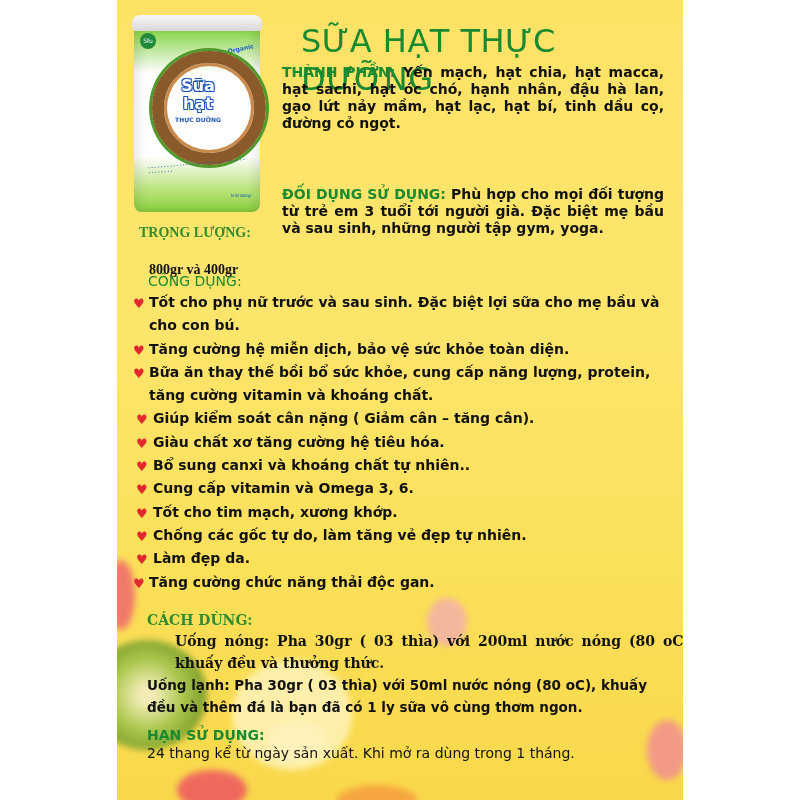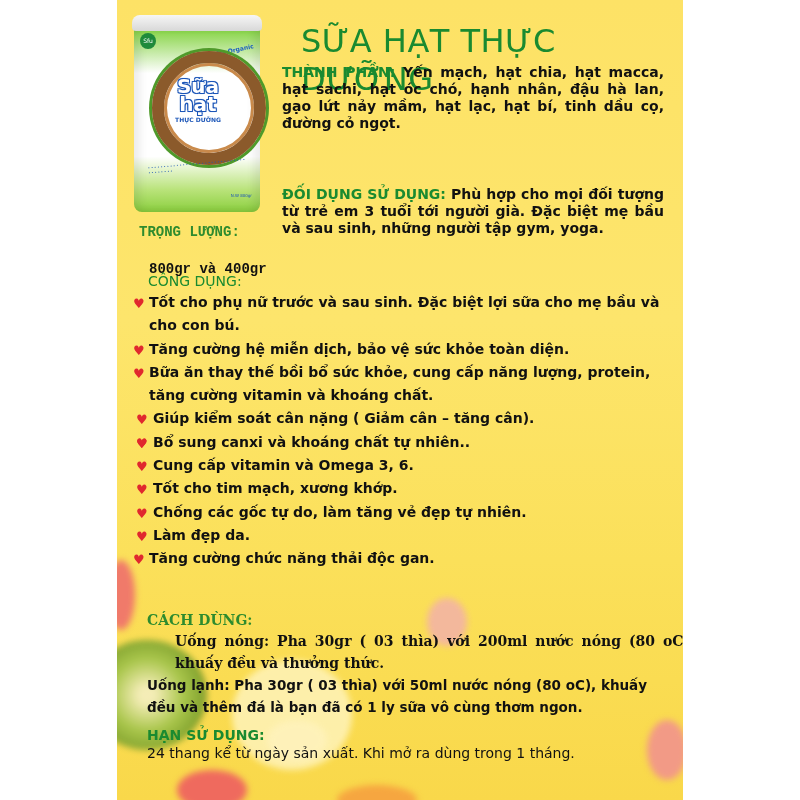--- a/index.html
+++ b/index.html
@@ -5,31 +5,31 @@
   html, body { margin:0; padding:0; }
   body { width:800px; height:800px; background:#ffffff; position:relative; overflow:hidden; font-family:"DejaVu Sans", sans-serif; }
   .poster { position:absolute; left:117px; top:0; width:566px; height:800px; background:linear-gradient(180deg,#fde266 0%,#fde56c 40%,#fbe05a 70%,#f9d84a 100%); overflow:hidden; }
   .blob { position:absolute; border-radius:50%; filter:blur(3px); }
   .can { position:absolute; left:15px; top:15px; width:130px; height:200px; }
   .can-lid { position:absolute; left:0; top:0; width:130px; height:16px; border-radius:8px 8px 4px 4px; background:linear-gradient(180deg,#f6f6f6,#d8d8d8); }
   .can-body { position:absolute; left:2px; top:12px; width:126px; height:185px; background:linear-gradient(180deg,#7fd13a 0%,#ffffff 25%,#ffffff 70%,#b9e37a 88%,#8bcf3e 100%); border-radius:2px 2px 8px 8px; box-shadow: inset 6px 0 8px rgba(0,0,0,0.08), inset -6px 0 8px rgba(0,0,0,0.08); }
   .can-ring { position:absolute; left:20px; top:36px; width:90px; height:90px; border-radius:50%; border:12px solid #8b5a2b; box-shadow: inset 0 0 0 3px #c98a4b, 0 0 0 3px #4f9a2a; }
   .can-logo { position:absolute; left:8px; top:18px; width:16px; height:16px; border-radius:50%; background:#1f8a3a; color:#fff; font-size:6px; text-align:center; line-height:16px; }
   .can-organic { position:absolute; right:8px; top:32px; font-size:6px; color:#1d5fc0; font-weight:bold; transform:rotate(-12deg); }
-  .can-title { position:absolute; left:34px; top:62px; width:64px; text-align:center; color:#ffffff; font-weight:bold; font-size:20px; line-height:18px; font-family:"DejaVu Sans", sans-serif; text-shadow: 0 0 2px #1c56b8, 1px 1px 0 #1c56b8, -1px -1px 0 #1c56b8, 1px -1px 0 #1c56b8, -1px 1px 0 #1c56b8; }
+  .can-title { position:absolute; left:34px; top:62px; width:64px; text-align:center; color:#ffffff; font-weight:bold; font-size:16px; line-height:18px; font-family:"DejaVu Sans", sans-serif; text-shadow: 0 0 2px #1c56b8, 1px 1px 0 #1c56b8, -1px -1px 0 #1c56b8, 1px -1px 0 #1c56b8, -1px 1px 0 #1c56b8; }
   .can-sub { position:absolute; left:34px; top:101px; width:64px; text-align:center; color:#1c56b8; font-size:6px; font-weight:bold; }
   .can-bullets { position:absolute; left:16px; top:147px; width:100px; font-size:3.5px; color:#1c56b8; line-height:5px; transform:rotate(-5deg); }
   .can-net { position:absolute; right:10px; top:178px; font-size:4px; color:#1c56b8; }
 
   .title { position:absolute; left:184px; top:22px; font-family:"DejaVu Sans", sans-serif; font-weight:normal; font-size:32px; color:#1a8a30; letter-spacing:0.5px; }
   .sec-label { color:#1a8a30; font-weight:bold; }
   .block { position:absolute; font-size:14px; line-height:17px; color:#111; font-weight:bold; text-align:justify; }
   .ing { left:165px; top:64px; width:382px; }
   .target { left:165px; top:186px; width:382px; }
-  .weight { position:absolute; left:22px; top:222px; width:130px; font-family:Liberation Mono, monospace; font-size:14px; line-height:21px; }
+  .weight { position:absolute; left:22px; top:222px; width:130px; font-family:Liberation Serif, serif; font-size:14px; line-height:21px; }
   .weight .lbl { color:#2e8b2e; font-weight:bold; display:block; }
   .weight .val { color:#111; font-weight:bold; display:block; padding-left:10px;margin-top:16px; }
   .uses-title { position:absolute; left:31px; top:273px; font-size:14px; font-weight:normal; color:#1a8a30; }
   .uses { position:absolute; left:14px; top:291px; width:545px; margin:0; padding:0; list-style:none; }
   .uses li { position:relative; font-size:14px; font-weight:bold; color:#111; line-height:23.3px; padding-left:18px; }
   .uses li .heart { position:absolute; left:2px; top:1px; color:#e0282e; font-size:13px; }
   .guide-title { position:absolute; left:30px; top:612px; font-family:"DejaVu Serif", serif; font-size:14px; font-weight:bold; color:#2e8b2e; }
   .hot { position:absolute; left:30px; top:630px; width:520px; font-family:"DejaVu Serif", serif; font-size:14px; font-weight:bold; color:#111; line-height:22px; text-align:justify;margin-left:28px; }
   .cold { position:absolute; left:30px; top:674px; width:525px; font-size:13.5px; font-weight:bold; color:#111; line-height:22px; }
   .exp-title { position:absolute; left:30px; top:727px; font-size:14px; font-weight:bold; color:#1a8a30; }
@@ -80,21 +80,21 @@
     <span class="lbl">TRỌNG LƯỢNG:</span>
     <span class="val">800gr và 400gr</span>
   </div>
 
   <div class="uses-title">CÔNG DỤNG:</div>
   <ul class="uses">
     <li><span class="heart">♥</span><span>Tốt cho phụ nữ trước và sau sinh. Đặc biệt lợi sữa cho mẹ bầu và cho con bú.</span></li>
     <li><span class="heart">♥</span><span>Tăng cường hệ miễn dịch, bảo vệ sức khỏe toàn diện.</span></li>
     <li><span class="heart">♥</span><span>Bữa ăn thay thế bồi bổ sức khỏe, cung cấp năng lượng, protein, tăng cường vitamin và khoáng chất.</span></li>
     <li style="padding-left:22px;"><span class="heart" style="left:5px;">♥</span><span>Giúp kiểm soát cân nặng ( Giảm cân – tăng cân).</span></li>
-    <li style="padding-left:22px;"><span class="heart" style="left:5px;">♥</span></li>
+    <li style="padding-left:22px;"><span class="heart" style="left:5px;">♥</span><span>Giàu chất xơ tăng cường hệ tiêu hóa.</span></li>
     <li style="padding-left:22px;"><span class="heart" style="left:5px;">♥</span><span>Bổ sung canxi và khoáng chất tự nhiên..</span></li>
     <li style="padding-left:22px;"><span class="heart" style="left:5px;">♥</span><span>Cung cấp vitamin và Omega 3, 6.</span></li>
     <li style="padding-left:22px;"><span class="heart" style="left:5px;">♥</span><span>Tốt cho tim mạch, xương khớp.</span></li>
     <li style="padding-left:22px;"><span class="heart" style="left:5px;">♥</span><span>Chống các gốc tự do, làm tăng vẻ đẹp tự nhiên.</span></li>
     <li style="padding-left:22px;"><span class="heart" style="left:5px;">♥</span><span>Làm đẹp da.</span></li>
     <li><span class="heart">♥</span><span>Tăng cường chức năng thải độc gan.</span></li>
   </ul>
 
   <div class="guide-title">CÁCH DÙNG:</div>
   <div class="hot">Uống nóng: Pha 30gr ( 03 thìa) với 200ml nước nóng (80 oC), khuấy đều và thưởng thức.</div>

